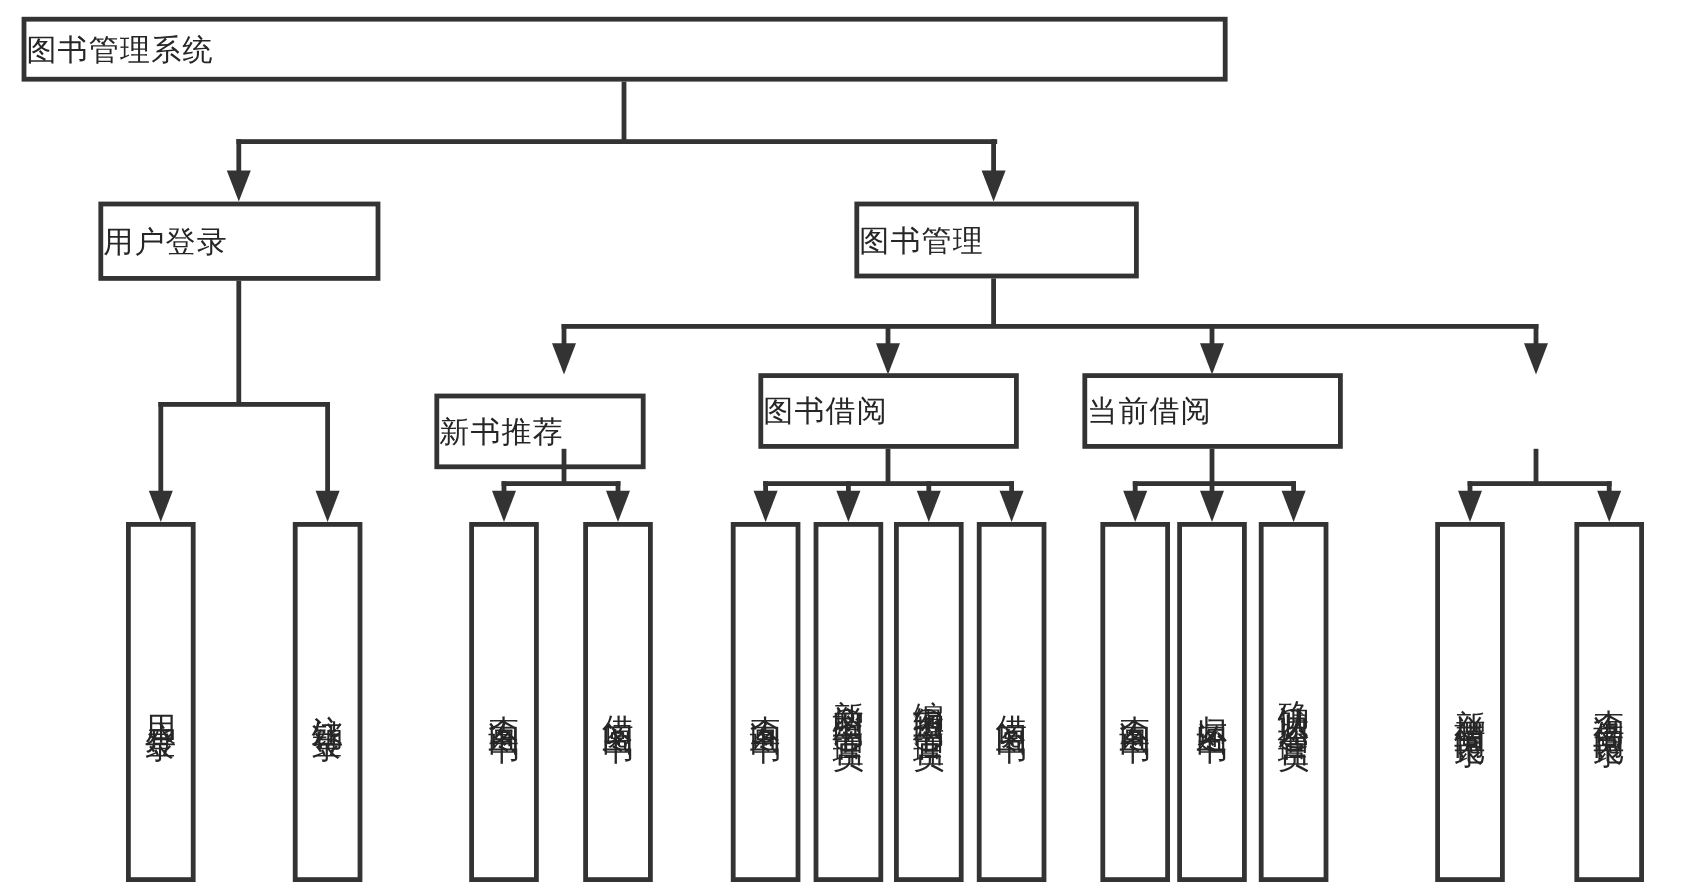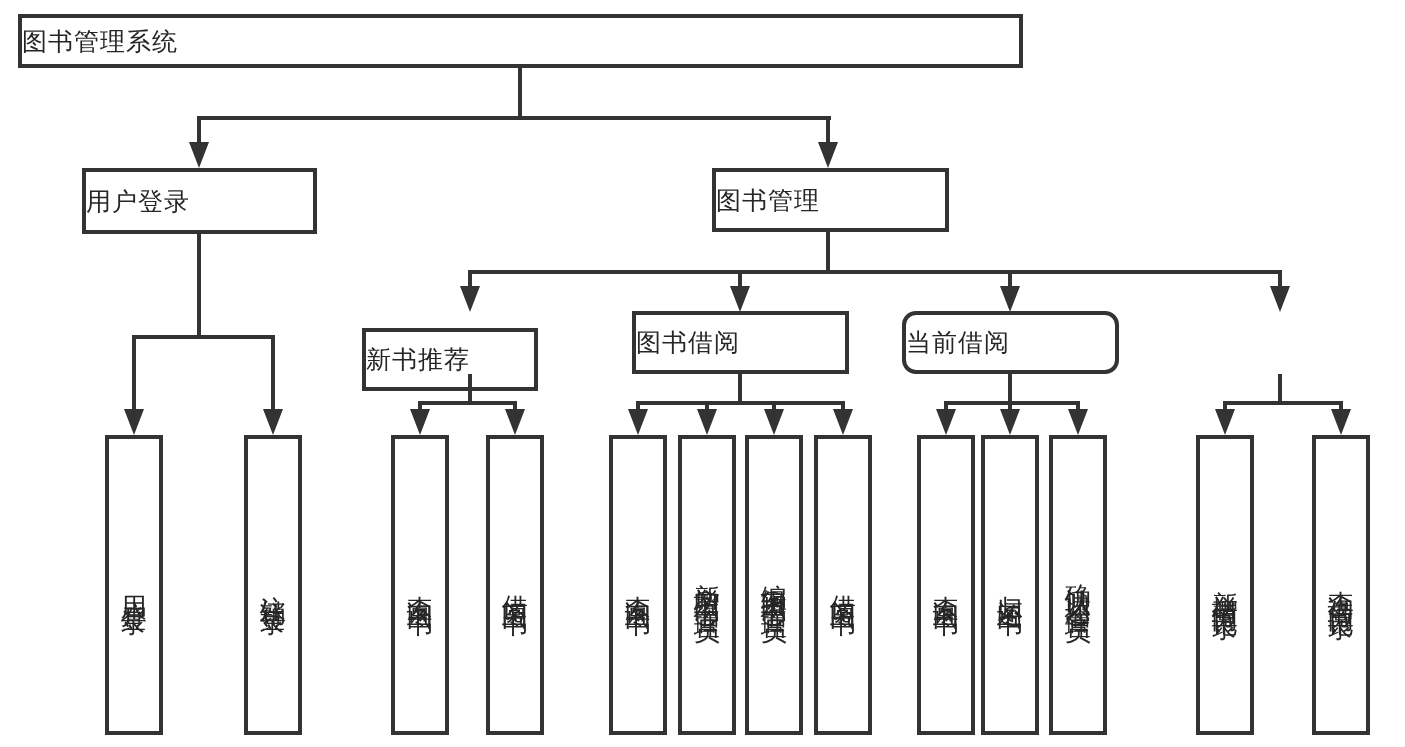--- a/index.html
+++ b/index.html
@@ -87,21 +87,21 @@
   <div class="arrow" style="left:1000px;top:286px;"></div>
   <div class="v" style="left:1278px;top:270px;height:20px;"></div>
   <div class="arrow" style="left:1270px;top:286px;"></div>
 
   <div class="box" style="left:362px;top:328px;width:176px;height:63px;">
     <span>新书推荐</span>
   </div>
   <div class="box" style="left:632px;top:311px;width:217px;height:63px;">
     <span>图书借阅</span>
   </div>
-  <div class="box" style="left:902px;top:311px;width:217px;height:63px;border-radius:14px;">
+  <div class="box" style="left:902px;top:311px;width:217px;height:63px;">
     <span>当前借阅</span>
   </div>
 
   <div class="v" style="left:468px;top:374px;height:31px;"></div>
   <div class="h" style="left:418px;top:401px;width:99px;"></div>
   <div class="v" style="left:418px;top:401px;height:12px;"></div>
   <div class="arrow" style="left:410px;top:409px;"></div>
   <div class="v" style="left:513px;top:401px;height:12px;"></div>
   <div class="arrow" style="left:505px;top:409px;"></div>
 

